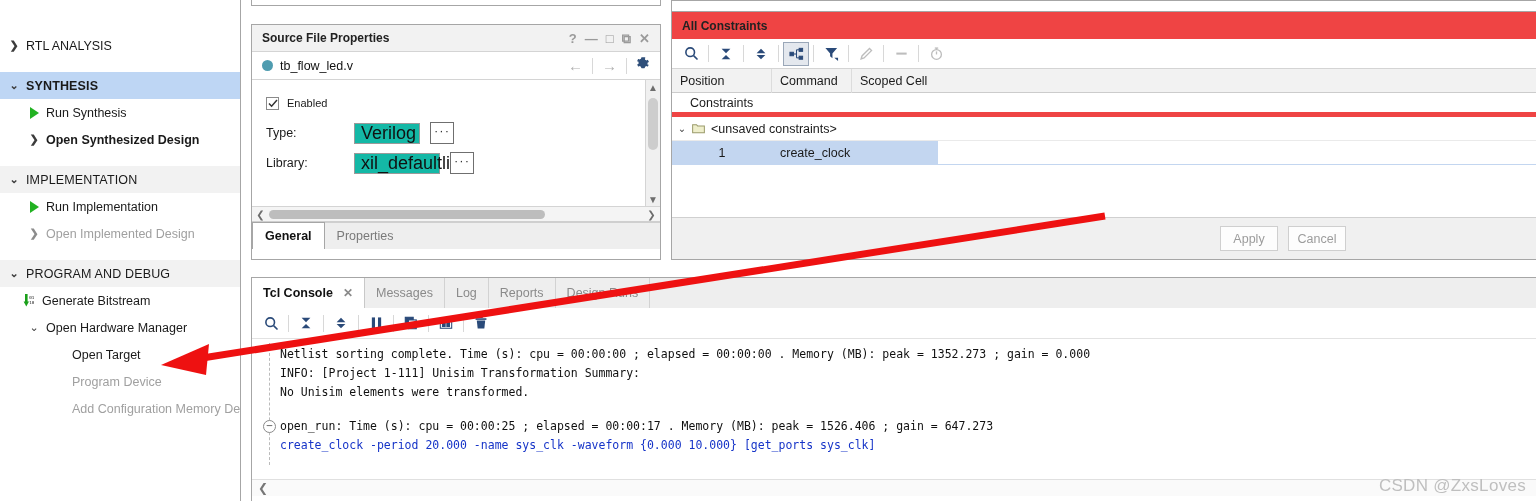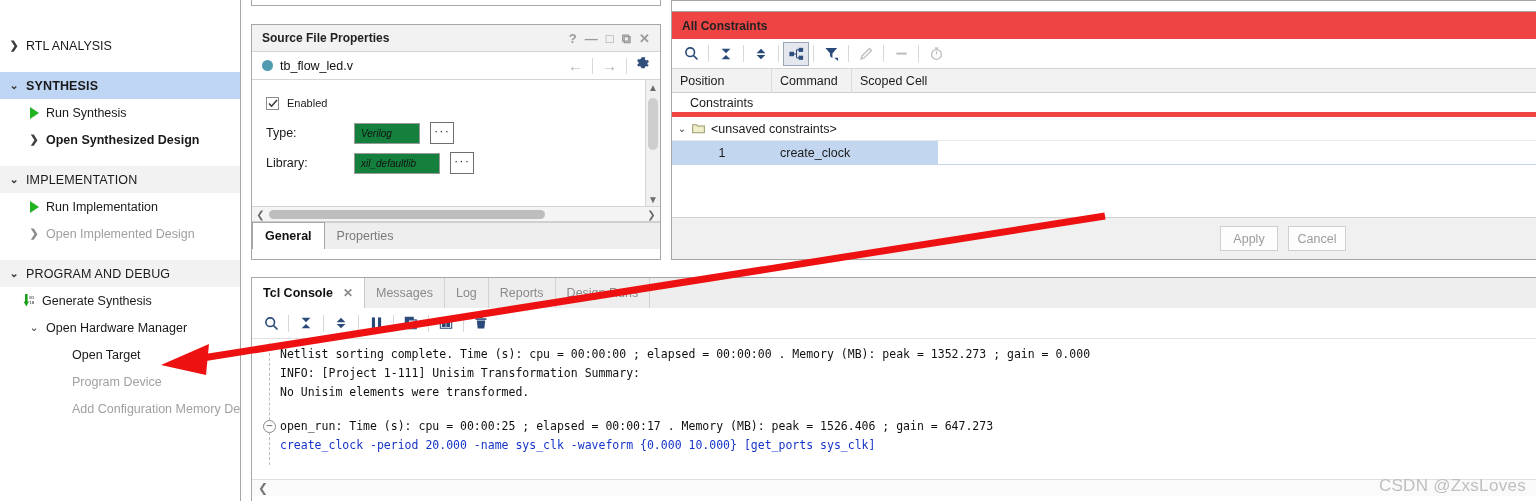--- a/index.html
+++ b/index.html
@@ -91,23 +91,22 @@
   .fld-label { width: 88px; font-size: 12.5px; color: #1a1a1a; }
   .cbx {
     width: 13px; height: 13px; border: 1px solid #8a8a8a; background: #fff;
     display: inline-flex; align-items: center; justify-content: center;
     margin-right: 8px; flex: 0 0 13px;
   }
   .cbx svg { display: block; }
   .fld-value { font-size: 11px; color: #1a1a1a; }
   .fld-input {
     height: 21px; line-height: 19px; border: 1px solid #9a9a9a;
-    background: #15803d; padding: 0 6px; font-size: 10px; color: #111;
+    background: #14b8a6; padding: 0 6px; font-size: 18px; color: #111;
     display: inline-block;
-    font-style: italic;
   }
   .ellipsis-btn {
     height: 22px; min-width: 24px; border: 1px solid #6f6f6f; background: #fff;
     display: inline-flex; align-items: center; justify-content: center;
     margin-left: 10px; font-size: 13px; letter-spacing: 1px; color: #333;
     padding-bottom: 5px;
   }
 
   
   .vscroll {
@@ -305,21 +304,21 @@
     </div>
     <div class="nav-row nav-indent-1" style="padding-left:22px">
       <span class="bits-icon">
         <svg width="14" height="13" viewBox="0 0 14 13">
           <rect x="2" y="0" width="2.6" height="8" fill="#1aa01a"></rect>
           <polygon points="0.6,7.5 6,7.5 3.3,12.5" fill="#1aa01a"></polygon>
           <text x="6.2" y="5.2" font-size="4.2" fill="#222" font-family="DejaVu Sans Mono, monospace">01</text>
           <text x="6.2" y="10.2" font-size="4.2" fill="#222" font-family="DejaVu Sans Mono, monospace">10</text>
         </svg>
       </span>
-      <span class="nav-label">Generate Synthesis</span>
+      <span class="nav-label">Generate Bitstream</span>
     </div>
     <div class="nav-row nav-indent-1">
       <span class="chev">⌄</span>
       <span class="nav-label">Open Hardware Manager</span>
     </div>
     <div class="nav-row nav-indent-3">
       <span class="nav-label">Open Target</span>
     </div>
     <div class="nav-row nav-indent-3">
       <span class="nav-label disabled">Program Device</span>

